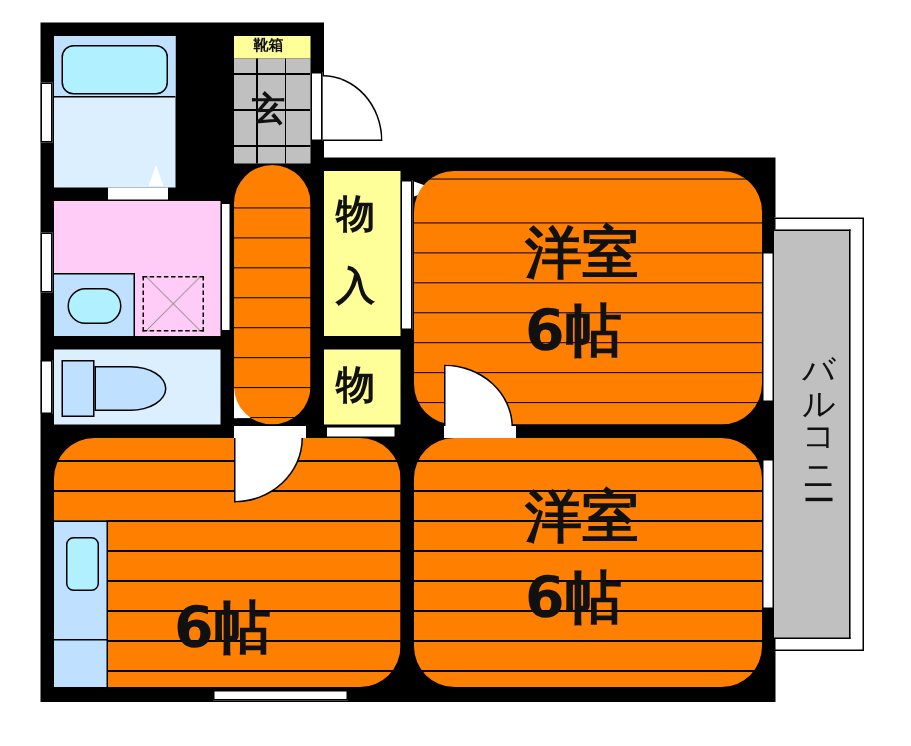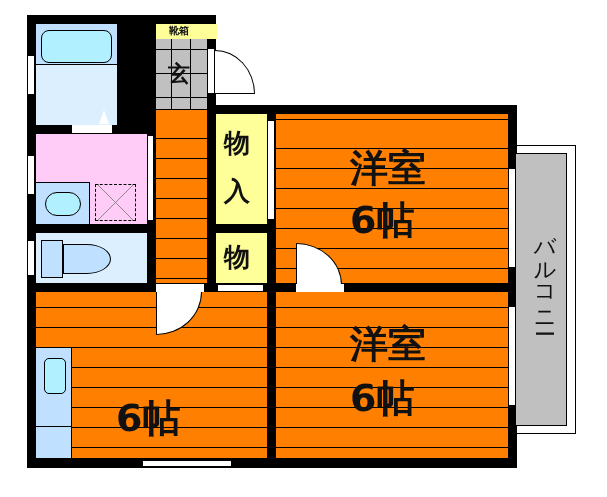--- a/index.html
+++ b/index.html
@@ -1,19 +1,19 @@
 <!DOCTYPE html>
 <html><head>
 <meta charset="utf-8">
 <style>
   html, body { margin:0; padding:0; }
   body { width:607px; height:497px; background:#ffffff; position:relative; overflow:hidden; font-family:"DejaVu Sans", sans-serif; }
   .abs { position:absolute; box-sizing:border-box; }
   .wall { background:#000; }
-  .floor { background-color:#ff8000; background-image:repeating-linear-gradient(to bottom, transparent 0px, transparent 19px, #000 19px, #000 20px); }
+  .floor { background-color:#ff8000; background-image:repeating-linear-gradient(to bottom, transparent 0px, transparent 19px, #000 19px, #000 20px);border-radius:27px; }
   .label { position:absolute; font-weight:bold; color:#111; white-space:nowrap; }
   .big { font-size:38px; line-height:44px; }
   .mid { font-size:26px; line-height:30px; }
   .door-arc { position:absolute; background:#fff; border:1px solid #000; box-sizing:border-box; }
   .win { position:absolute; background:#fff; border:1px solid #000; box-sizing:border-box; }
   .tri { position:absolute; width:0; height:0; }
 </style>
 </head>
 <body>
 
@@ -36,21 +36,21 @@
 <div class="win" style="left:27px;top:155px;width:8px;height:40px;"></div>
 <div class="abs" style="left:147px;top:136px;width:6px;height:84px;background:#fff;border-left:1px solid #000;"></div>
 
 <div class="abs" style="left:36px;top:233px;width:111px;height:50px;background:#dcefff;">
   <div class="abs" style="left:5px;top:7px;width:22px;height:38px;background:#bfe0ff;border:1px solid #000;"></div>
   <div class="abs" style="left:27px;top:11px;width:48px;height:30px;background:#bfe0ff;border:1px solid #000;border-radius:0 50% 50% 0 / 0 50% 50% 0;"></div>
 </div>
 <div class="win" style="left:27px;top:240px;width:8px;height:36px;"></div>
 <div class="door-arc" style="left:156px;top:237px;width:38px;height:42px;border-radius:0 100% 0 0;border-bottom:none;border-left:2px solid #fff;"></div>
 
-<div class="abs" style="left:156px;top:24px;width:61px;height:15px;background:#ffff99;">
+<div class="abs" style="left:156px;top:24px;width:51px;height:15px;background:#ffff99;">
   <span class="label" style="left:13px;top:0;font-size:10px;line-height:14px;">靴箱</span>
 </div>
 <div class="abs" style="left:156px;top:39px;width:51px;height:70px;background-color:#c0c0c0;background-image:linear-gradient(to right, transparent 15px, #000 15px, #000 16px, transparent 16px, transparent 34px, #000 34px, #000 35px, transparent 35px),linear-gradient(to bottom, transparent 10px, #000 10px, #000 11px, transparent 11px, transparent 34px, #000 34px, #000 35px, transparent 35px, transparent 58px, #000 58px, #000 59px, transparent 59px);">
   <span class="label mid" style="left:12px;top:20px;font-size:22px;">玄</span>
 </div>
 <div class="abs" style="left:207px;top:48px;width:8px;height:46px;background:#fff;border:1px solid #000;"></div>
 <div class="door-arc" style="left:215px;top:50px;width:40px;height:44px;border-radius:0 100% 0 0;border-bottom:1px solid #000;border-left:none;"></div>
 
 <div class="abs floor" style="left:156px;top:110px;width:51px;height:173px;background-position:0 9px;"></div>
 

